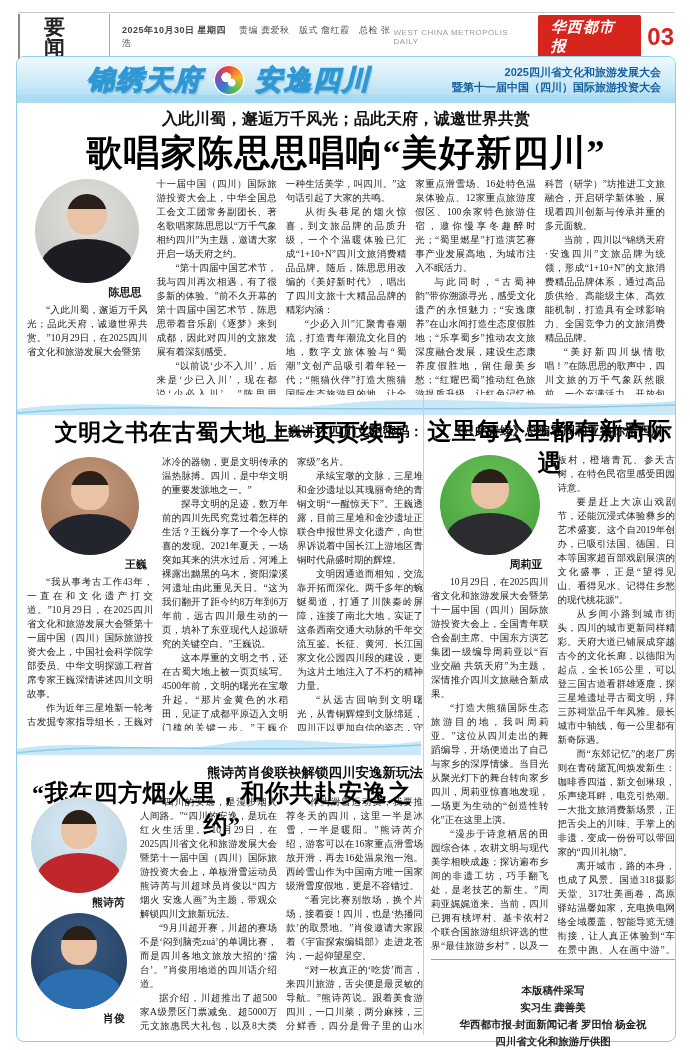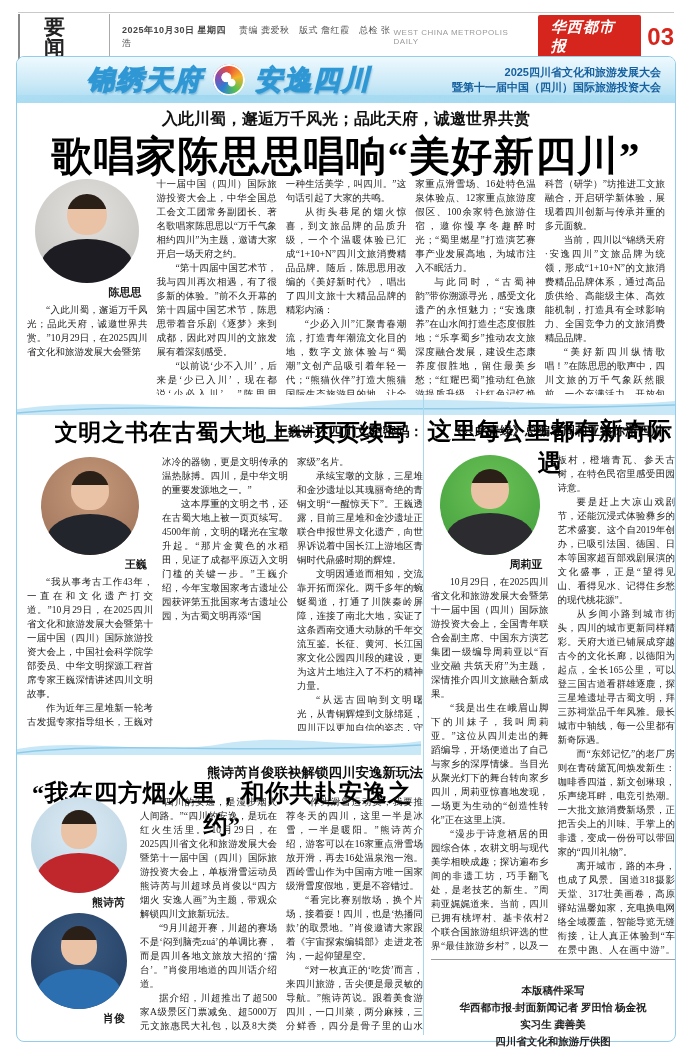--- a/index.html
+++ b/index.html
@@ -32,21 +32,21 @@
   .swirl{width:32px;height:32px;border-radius:50%;margin:0 10px;position:relative;flex:0 0 auto;
          background:conic-gradient(#e94f35,#f7b32b,#57c24e,#2b7fd4,#8a4bb0,#e94f35);
          box-shadow:0 0 0 2px #fff inset;}
   .swirl::after{content:"";position:absolute;left:7px;top:7px;width:18px;height:18px;border-radius:50%;
          background:radial-gradient(circle at 35% 35%,#ffffff 0 28%,transparent 32%),
                     radial-gradient(circle at 65% 65%,#ffffff 0 20%,transparent 26%);}
   .event{margin-left:auto;text-align:right;font-family:"Liberation Sans","DejaVu Sans",sans-serif;
          color:#155f9f;font-weight:700;font-size:11px;line-height:15px;}
   
   .a1-kicker{position:absolute;left:0;right:0;top:52px;text-align:center;font-weight:700;font-size:16px;color:#111;}
-  .a1-headline{position:absolute;left:0;right:0;top:72px;text-align:center;font-weight:900;font-size:41px;
+  .a1-headline{position:absolute;left:0;right:0;top:72px;text-align:center;font-weight:900;font-size:36px;
                letter-spacing:1px;color:#000;}
   .cols5{position:absolute;left:10px;right:10px;top:120px;height:218px;display:flex;gap:9px;overflow:hidden;}
   .col{flex:1 1 0;overflow:hidden;font-size:9.5px;line-height:14px;text-align:justify;}
   .col p{margin:0;text-indent:2em;}
   .col p.noind{text-indent:0;}
   
   .photo{position:relative;border-radius:50%;overflow:hidden;margin:2px auto 2px;}
   .photo::before{content:"";position:absolute;left:31%;top:14%;width:38%;height:40%;border-radius:50% 50% 46% 46%;
                  background:linear-gradient(#2b2018 36%,#eac3a6 36%);}
   .photo::after{content:"";position:absolute;left:6%;bottom:-8%;width:88%;height:50%;border-radius:50% 50% 0 0;
@@ -141,39 +141,40 @@
       <div class="col">
         <div class="photo" style="width:98px;height:98px;--suit:#23252c;background:radial-gradient(circle at 50% 35%,#c79a7c,#9a6f55);"></div>
         <div class="caption">王巍</div>
         <div>
             <p>“我从事考古工作43年，一直在和文化遗产打交道。”10月29日，在2025四川省文化和旅游发展大会暨第十一届中国（四川）国际旅游投资大会上，中国社会科学院学部委员、中华文明探源工程首席专家王巍深情讲述四川文明故事。</p>
             <p>作为近年三星堆新一轮考古发掘专家指导组长，王巍对这片土地有着特殊的感情：“我们从坑里取出的并不只是</p>
           </div>
       </div>
       <div class="col">
           <p class="noind">冰冷的器物，更是文明传承的温热脉搏。四川，是中华文明的重要发源地之一。”</p>
+          <p>探寻文明的足迹，数万年前的四川先民究竟过着怎样的生活？王巍分享了一个令人惊喜的发现。2021年夏天，一场突如其来的洪水过后，河滩上裸露出黝黑的乌木，资阳濛溪河遗址由此重见天日。“这为我们翻开了距今约8万年到6万年前，远古四川最生动的一页，填补了东亚现代人起源研究的关键空白。”王巍说。</p>
           <p>这本厚重的文明之书，还在古蜀大地上被一页页续写。4500年前，文明的曙光在宝墩升起。“那片金黄色的水稻田，见证了成都平原迈入文明门槛的关键一步。”王巍介绍，今年宝墩国家考古遗址公园获评第五批国家考古遗址公园，为古蜀文明再添“国</p>
         </div>
       <div class="col">
           <p class="noind">家级”名片。</p>
           <p>承续宝墩的文脉，三星堆和金沙遗址以其瑰丽奇绝的青铜文明“一醒惊天下”。王巍透露，目前三星堆和金沙遗址正联合申报世界文化遗产，向世界诉说着中国长江上游地区青铜时代鼎盛时期的辉煌。</p>
           <p>文明因通道而相知，交流靠开拓而深化。两千多年的蜿蜒蜀道，打通了川陕秦岭屏障，连接了南北大地，实证了这条西南交通大动脉的千年交流互鉴。长征、黄河、长江国家文化公园四川段的建设，更为这片土地注入了不朽的精神力量。</p>
           <p>“从远古回响到文明曙光，从青铜辉煌到文脉绵延，四川正以更加自信的姿态，守护着这份厚重的文化遗产。”王巍深情发出邀请，“我们在这里，邀世界共游：半日浮生闲，一梦入蜀山！”</p>
         </div>
     </div>
 
     <div class="kicker2" style="left:410px;width:248px;top:341px;font-size:12.5px;">《只此青绿》总编导周莉亚邀你游四川：</div>
     <div class="headline2" style="left:408px;width:250px;top:358px;font-size:24px;text-align:center;">这里每公里都有新奇际遇</div>
     <div class="seccols" style="left:414px;width:244px;top:396px;height:502px;">
       <div class="col">
         <div class="photo" style="width:100px;height:100px;--suit:#2b2b30;background:radial-gradient(circle at 50% 35%,#6cc457,#3f9a3a);"></div>
         <div class="caption">周莉亚</div>
         <div>
             <p>10月29日，在2025四川省文化和旅游发展大会暨第十一届中国（四川）国际旅游投资大会上，全国青年联合会副主席、中国东方演艺集团一级编导周莉亚以“百业交融 共筑天府”为主题，深情推介四川文旅融合新成果。</p>
-            <p>“我是出生在峨眉山脚下的川妹子，我叫周莉亚。”这位从四川走出的舞蹈编导，开场便道出了自己与家乡的深厚情缘。当目光从聚光灯下的舞台转向家乡四川，周莉亚惊喜地发现，一场更为生动的“创造性转化”正在这里上演。</p>
+            <p>“打造大熊猫国际生态旅游目的地，我叫周莉亚。”这位从四川走出的舞蹈编导，开场便道出了自己与家乡的深厚情缘。当目光从聚光灯下的舞台转向家乡四川，周莉亚惊喜地发现，一场更为生动的“创造性转化”正在这里上演。</p>
             <p>“漫步于诗意栖居的田园综合体，农耕文明与现代美学相映成趣；探访遍布乡间的非遗工坊，巧手翻飞处，是老技艺的新生。”周莉亚娓娓道来。当前，四川已拥有桃坪村、基卡依村2个联合国旅游组织评选的世界“最佳旅游乡村”，以及一批国家级试点和全国乡村旅游重点村。</p>
           </div>
       </div>
       <div class="col">
           <p class="noind">板村，橙墙青瓦、参天古树，在特色民宿里感受田园诗意。</p>
           <p>要是赶上大凉山戏剧节，还能沉浸式体验彝乡的艺术盛宴。这个自2019年创办，已吸引法国、德国、日本等国家超百部戏剧展演的文化盛事，正是“望得见山、看得见水、记得住乡愁的现代桃花源”。</p>
           <p>从乡间小路到城市街头，四川的城市更新同样精彩。天府大道已铺展成穿越古今的文化长廊，以德阳为起点，全长165公里，可以登三国古道看群雄逐鹿，探三星堆遗址寻古蜀文明，拜三苏祠堂品千年风雅。最长城市中轴线，每一公里都有新奇际遇。</p>
           <p>而“东郊记忆”的老厂房则在青砖黛瓦间焕发新生：咖啡香四溢，新文创琳琅，乐声绕耳畔，电竞引热潮。一大批文旅消费新场景，正把舌尖上的川味、手掌上的非遗，变成一份份可以带回家的“四川礼物”。</p>
           <p>离开城市，路的本身，也成了风景。国道318摄影天堂、317壮美画卷，高原驿站温馨如家，充电换电网络全域覆盖，智能导览无缝衔接，让人真正体验到“车在景中跑、人在画中游”。今年9月29日正式通车的九绵高速，将成都至九寨沟的车程缩短至4小时，一头连接着人间仙境、童话世界，另一头连接繁华都市、科技之城。</p>
         </div>
@@ -202,19 +203,19 @@
         </div>
       <div class="col">
           <p>“作为滑雪运动员，我要推荐冬天的四川，这里一半是冰雪，一半是暖阳。”熊诗芮介绍，游客可以在16家重点滑雪场放开滑，再去16处温泉泡一泡。西岭雪山作为中国南方唯一国家级滑雪度假地，更是不容错过。</p>
           <p>“看完比赛别散场，换个片场，接着耍！四川，也是‘热播同款’的取景地。”肖俊邀请大家跟着《宇宙探索编辑部》走进龙苍沟，一起仰望星空。</p>
           <p>“对一枚真正的‘吃货’而言，来四川旅游，舌尖便是最灵敏的导航。”熊诗芮说。跟着美食游四川，一口川菜，两分麻辣，三分鲜香，四分是骨子里的山水意、心头的人间暖。</p>
         </div>
     </div>
 
     <div class="credits">
       <div>本版稿件采写</div>
+      <div>实习生 龚善美</div>
       <div>华西都市报-封面新闻记者 罗田怡 杨金祝</div>
-      <div>实习生 龚善美</div>
       <div>四川省文化和旅游厅供图</div>
     </div>
 
   </div>
 </div>
 
 </body></html>

